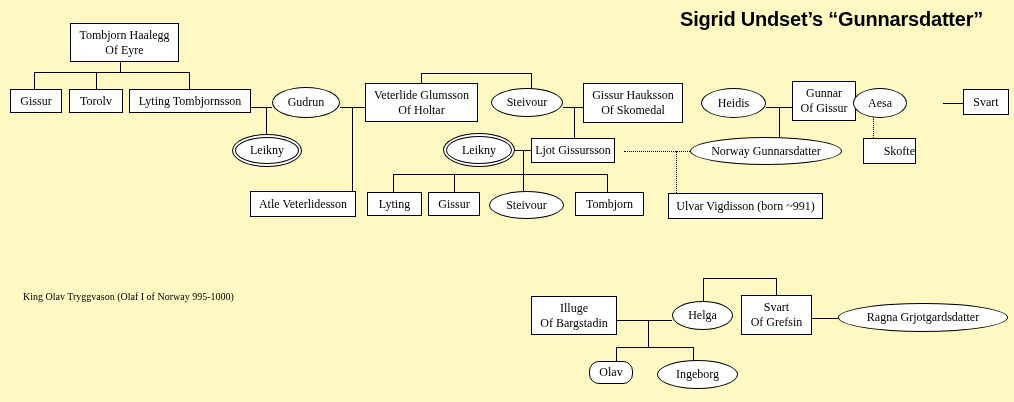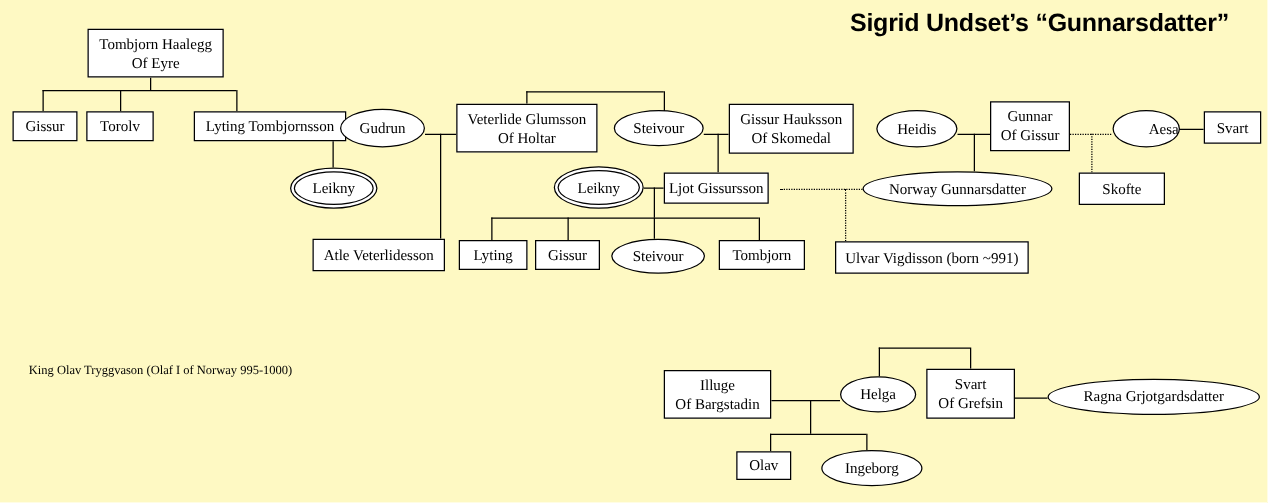--- a/index.html
+++ b/index.html
@@ -106,21 +106,21 @@
       <div class="node rect" style="left: 70px; top: 23px; width: 109px; height: 39px;">
         <span>Tombjorn Haalegg</span>
         <span>Of Eyre</span>
       </div>
       <div class="node rect" style="left: 10px; top: 89px; width: 52px; height: 24px;">
         <span>Gissur</span>
       </div>
       <div class="node rect" style="left: 69px; top: 89px; width: 54px; height: 24px;">
         <span>Torolv</span>
       </div>
-      <div class="node rect" style="left: 129px; top: 89px; width: 122px; height: 24px; margin-left: 26px;">
+      <div class="node rect" style="left: 129px; top: 89px; width: 122px; height: 24px;">
         <span>Lyting Tombjornsson</span>
       </div>
       <div class="node ellipse" style="left: 272px; top: 87px; width: 68px; height: 31px;">
         <span>Gudrun</span>
       </div>
       <div class="node ellipse-double" style="left: 232px; top: 134px; width: 70px; height: 33px;">
         <span>Leikny</span>
       </div>
       <div class="node rect" style="left: 365px; top: 83px; width: 113px; height: 39px;">
         <span>Veterlide Glumsson</span>
@@ -160,43 +160,43 @@
       <div class="node ellipse" style="left: 701px; top: 88px; width: 65px; height: 30px;">
         <span>Heidis</span>
       </div>
       <div class="node rect" style="left: 792px; top: 81px; width: 64px; height: 40px;">
         <span>Gunnar</span>
         <span>Of Gissur</span>
       </div>
       <div class="node ellipse" style="left: 690px; top: 137px; width: 152px; height: 28px;">
         <span>Norway Gunnarsdatter</span>
       </div>
-      <div class="node ellipse" style="left: 890px; top: 88px; width: 54px; height: 30px; align-items: flex-end;">
+      <div class="node ellipse" style="left: 853px; top: 88px; width: 54px; height: 30px;">
         <span>Aesa</span>
       </div>
       <div class="node rect" style="left: 963px; top: 89px; width: 46px; height: 26px;">
         <span>Svart</span>
       </div>
-      <div class="node rect" style="left: 863px; top: 138px; width: 69px; height: 26px;">
+      <div class="node rect" style="left: 863px; top: 138px; width: 53px; height: 26px; align-items: flex-end;">
         <span>Skofte</span>
       </div>
       <div class="node rect" style="left: 531px; top: 296px; width: 86px; height: 39px;">
         <span>Illuge</span>
         <span>Of Bargstadin</span>
       </div>
       <div class="node ellipse" style="left: 672px; top: 301px; width: 61px; height: 29px;">
         <span>Helga</span>
       </div>
       <div class="node rect" style="left: 741px; top: 295px; width: 71px; height: 40px;">
         <span>Svart</span>
         <span>Of Grefsin</span>
       </div>
       <div class="node ellipse" style="left: 838px; top: 303px; width: 170px; height: 29px;">
         <span>Ragna Grjotgardsdatter</span>
       </div>
-      <div class="node rect" style="left: 589px; top: 361px; width: 44px; height: 23px;">
+      <div class="node rect" style="left: 589px; top: 361px; width: 44px; height: 23px; border-radius: 10px;">
         <span>Olav</span>
       </div>
       <div class="node ellipse" style="left: 657px; top: 360px; width: 81px; height: 29px;">
         <span>Ingeborg</span>
       </div>
     </div>
 </div>
 
 </body></html>

